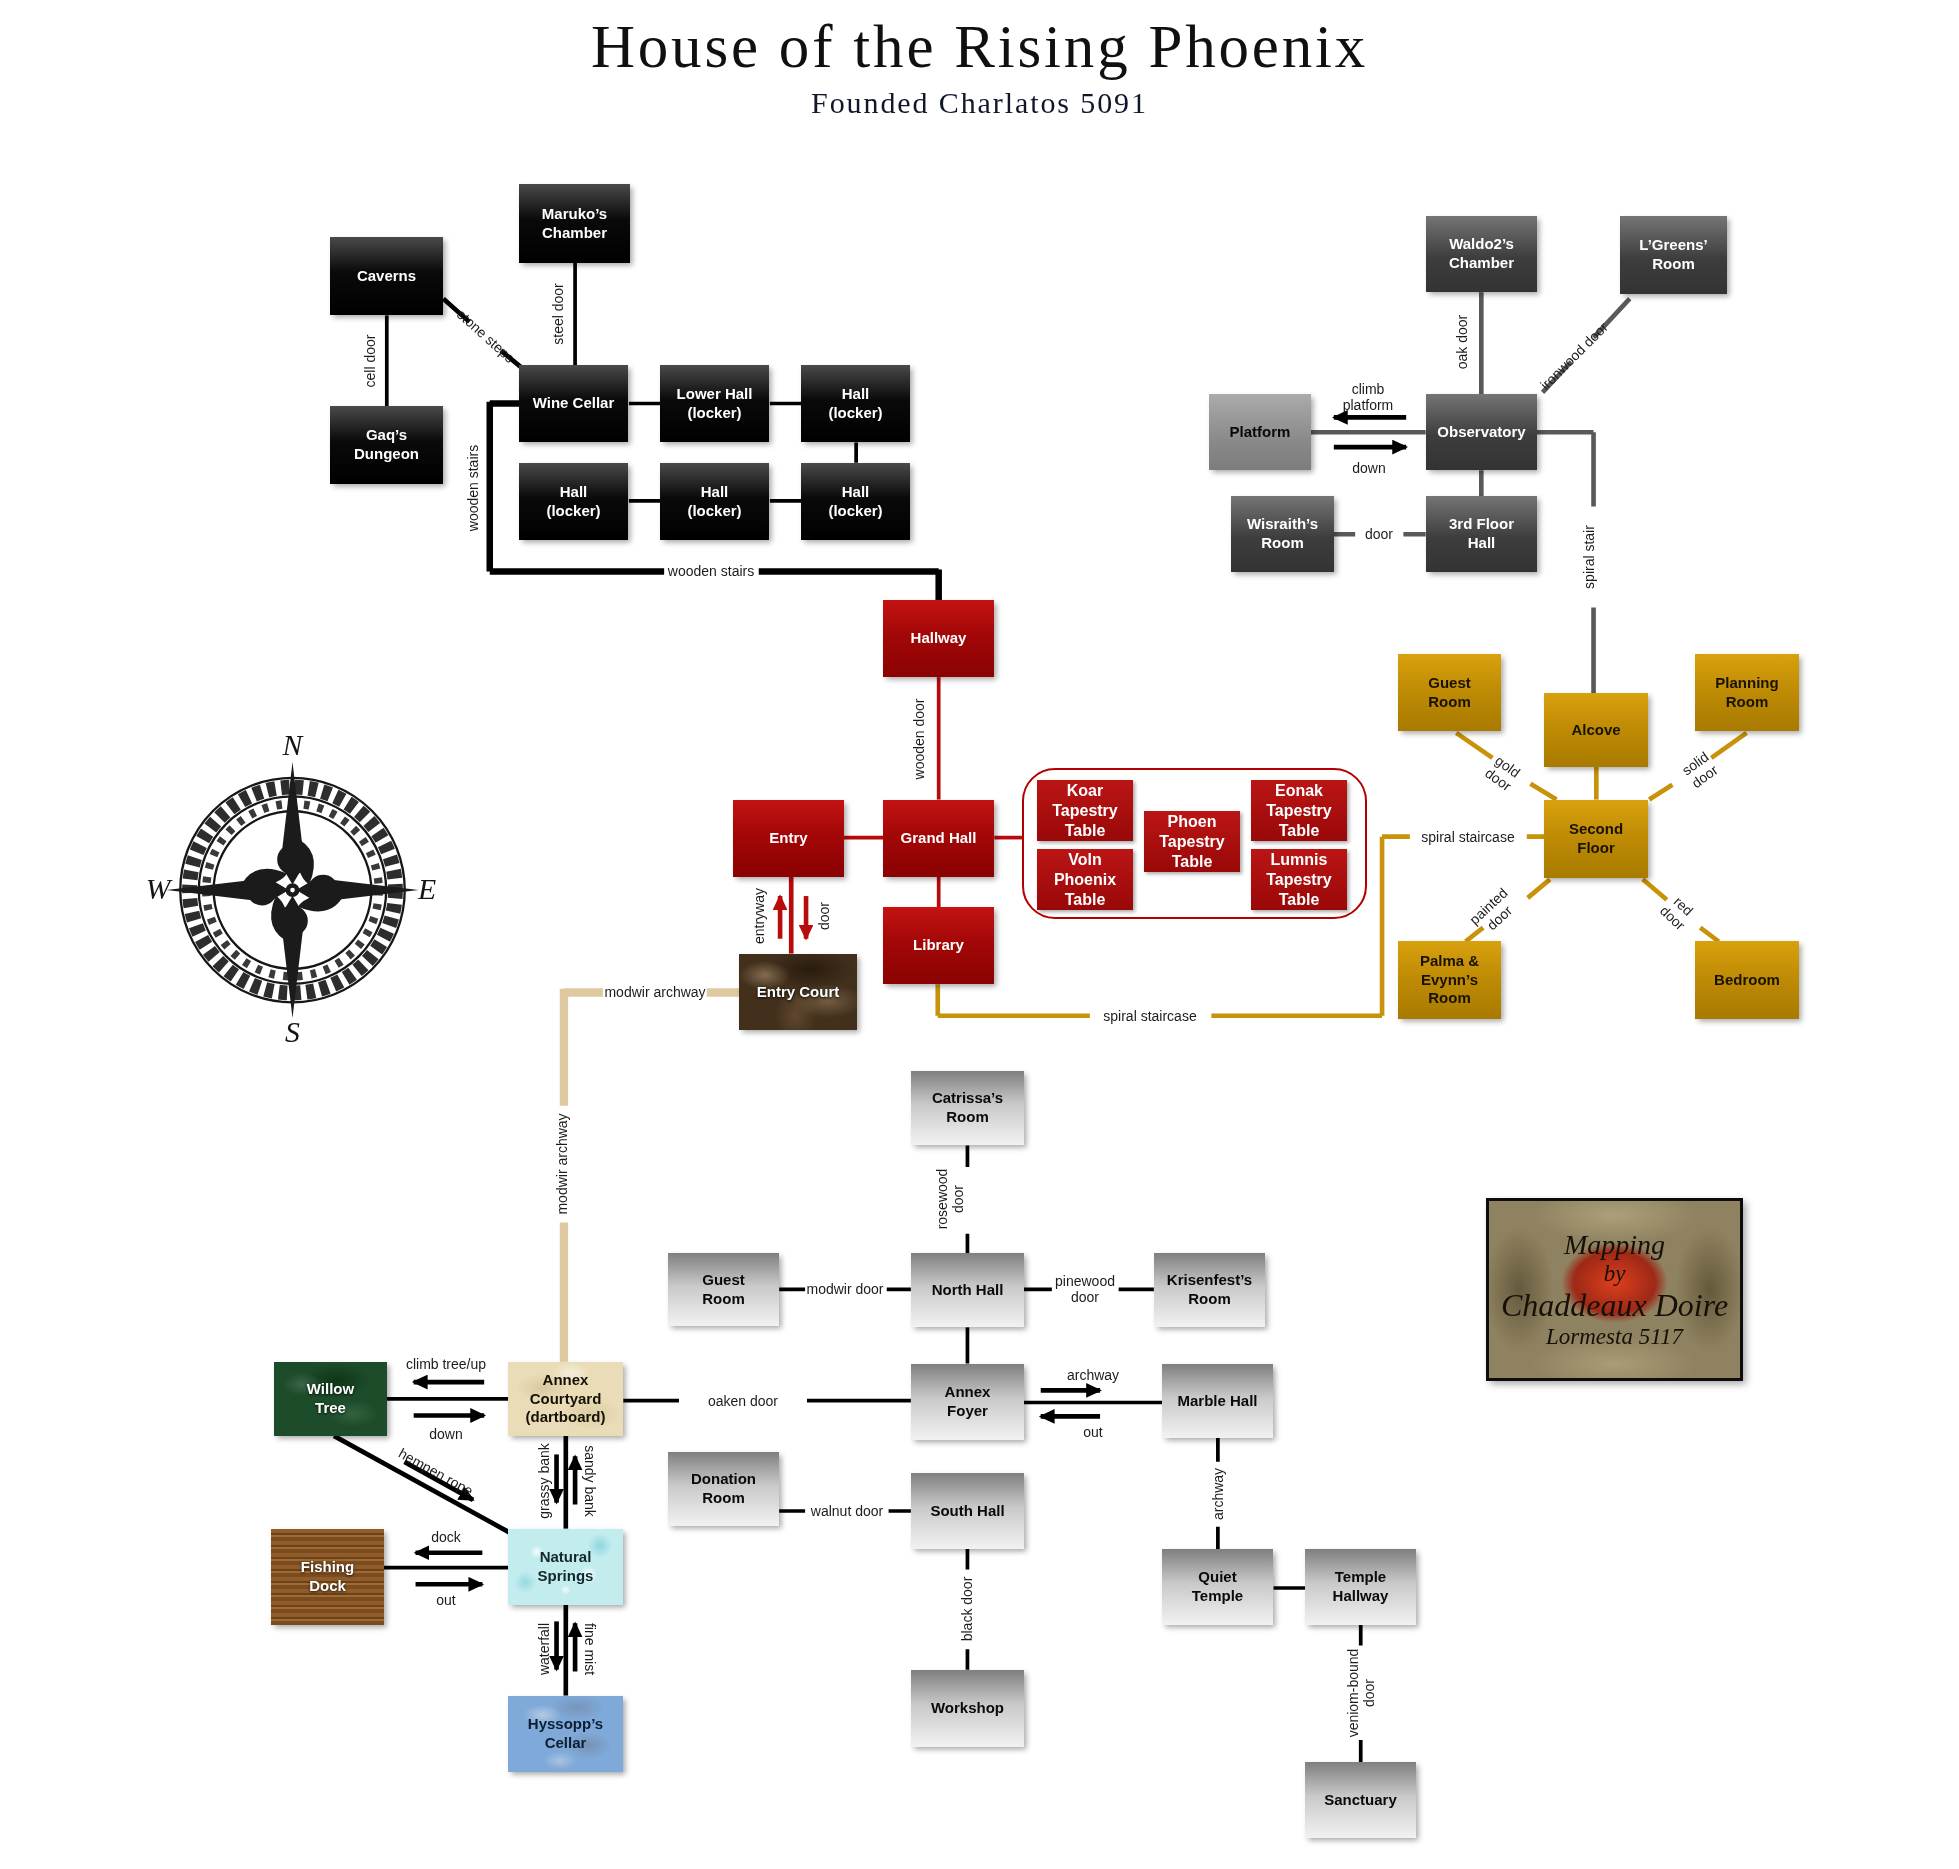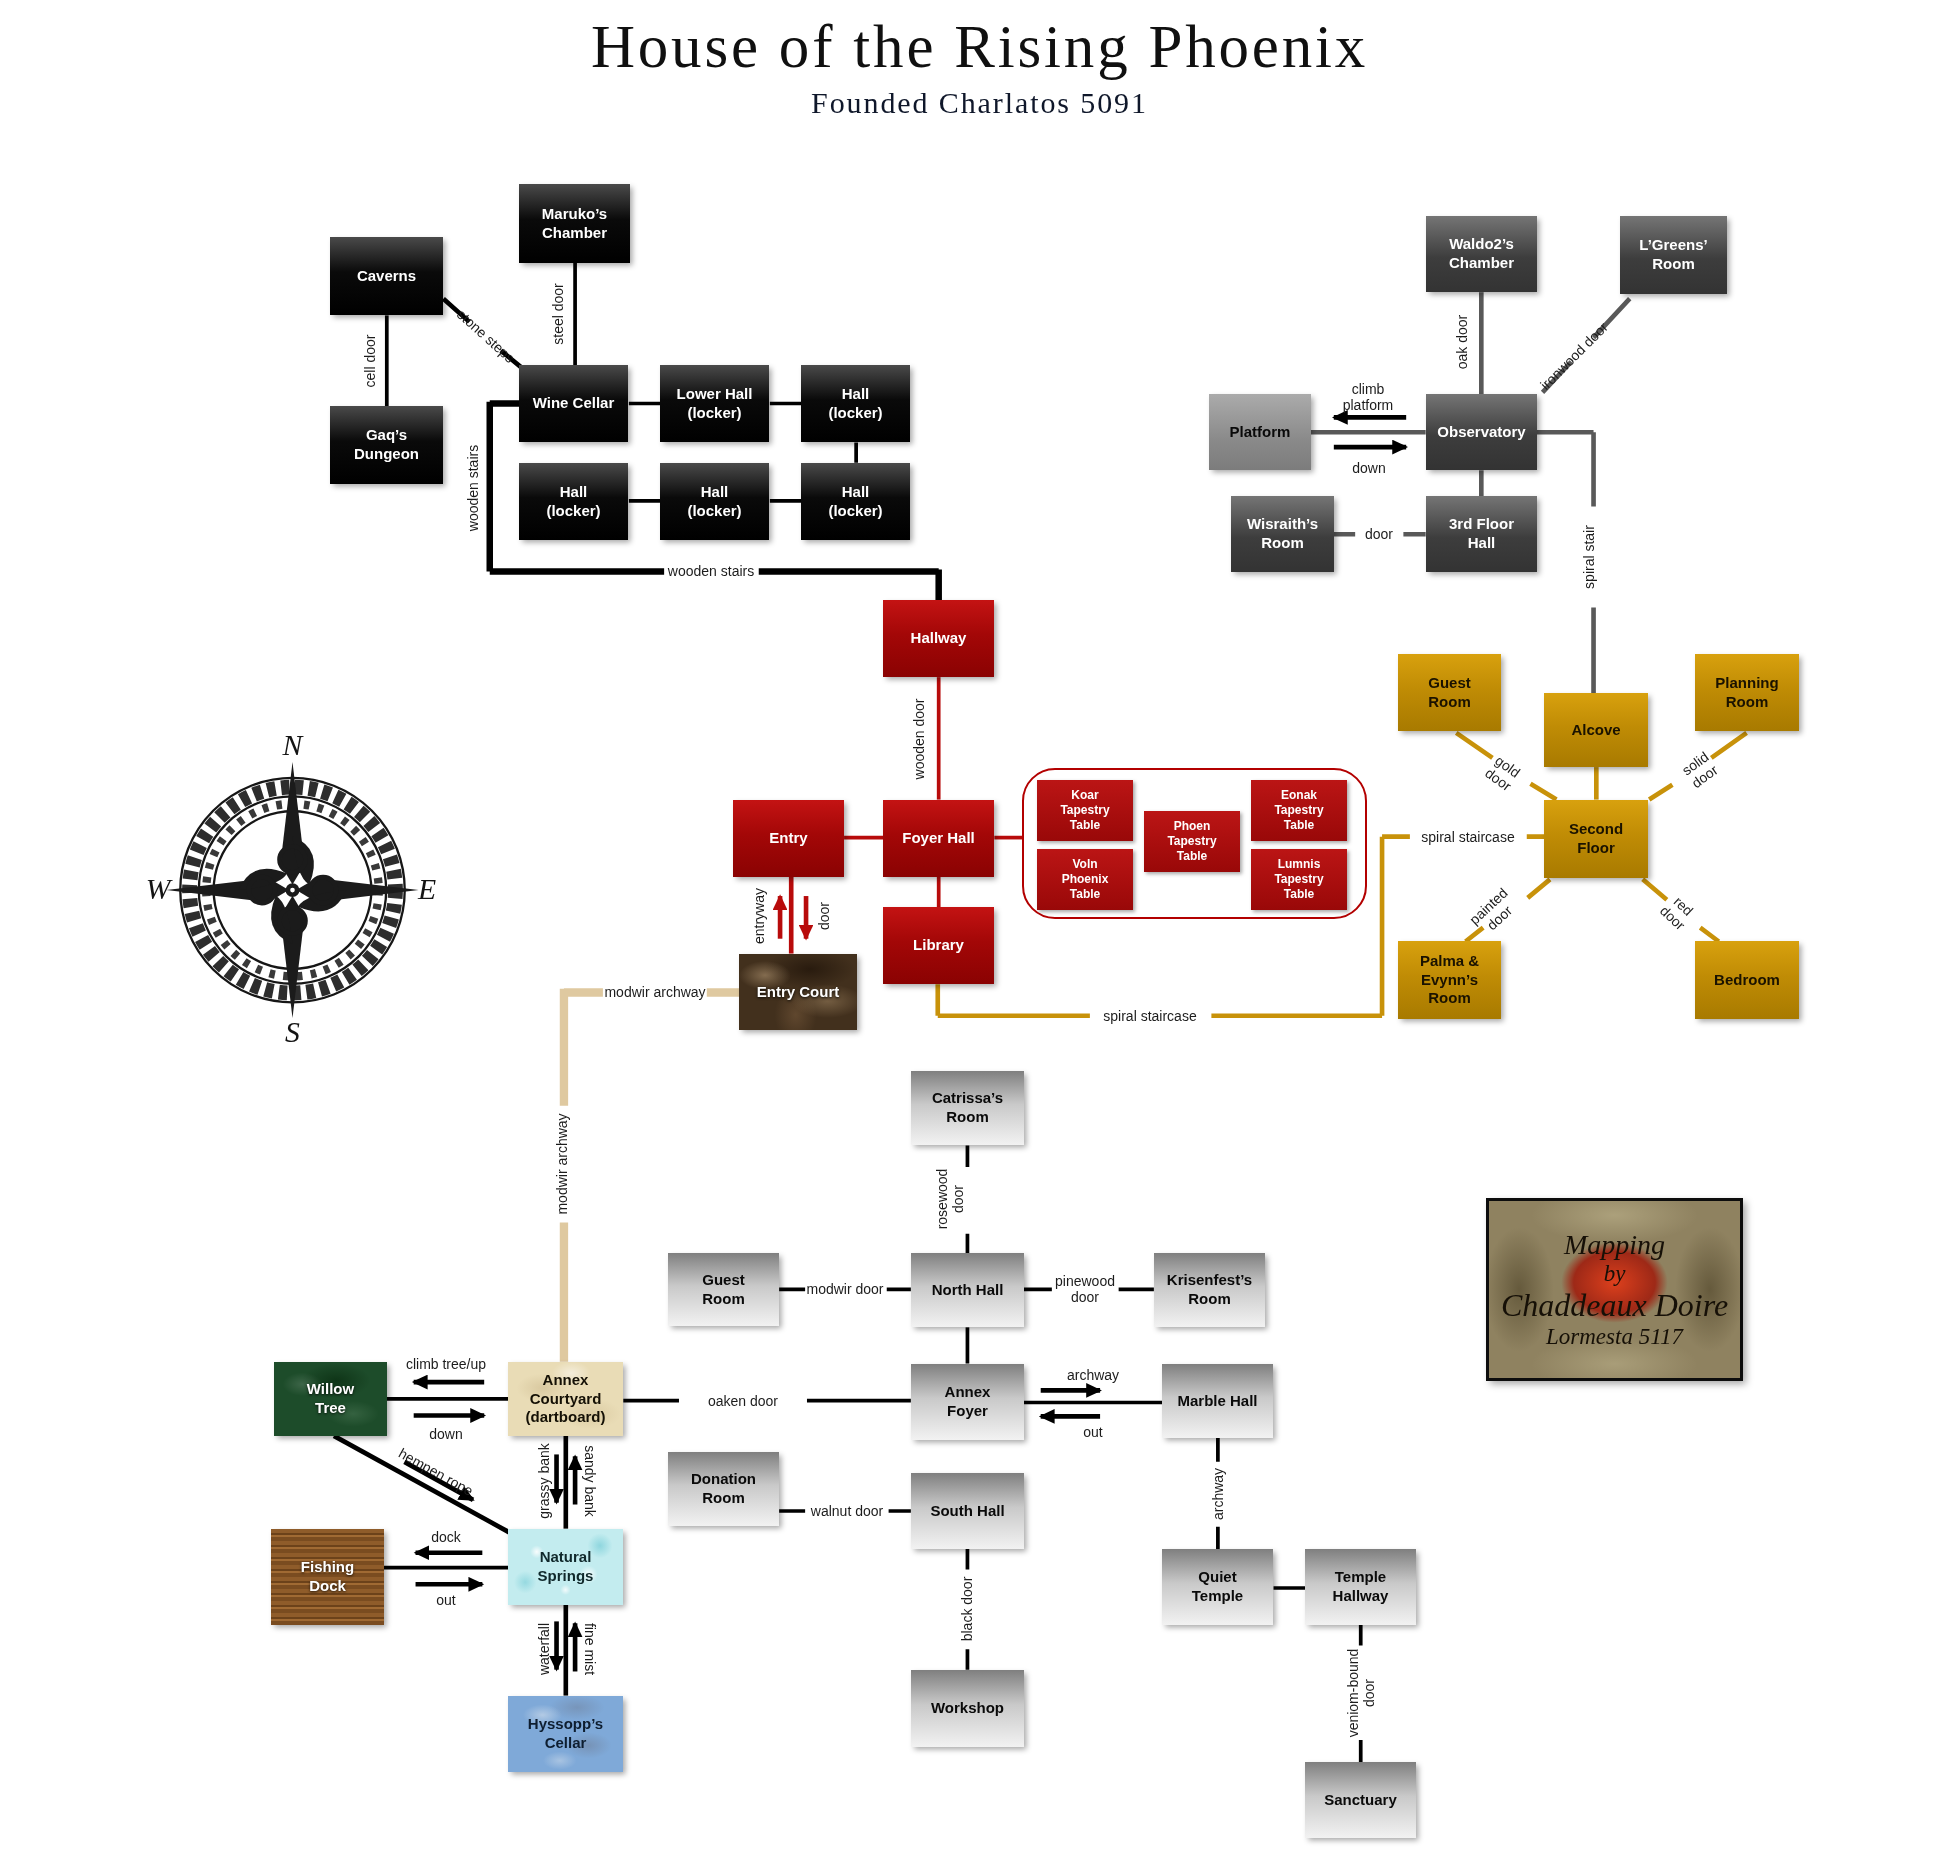--- a/index.html
+++ b/index.html
@@ -10,21 +10,21 @@
   .title-main{font-family:"Liberation Serif",serif;font-size:61px;color:#101010;letter-spacing:2.8px;line-height:1.1;}
   .title-sub{font-family:"Liberation Serif",serif;font-size:30px;color:#0f172a;letter-spacing:1.9px;margin-top:5.6px;}
   
   .room{position:absolute;display:flex;align-items:center;justify-content:center;text-align:center;
         font-weight:bold;font-size:15px;line-height:1.25;white-space:pre-line;
         box-shadow:2.8px 2.8px 5.6px rgba(0,0,0,.35);}
   .r-black{background:linear-gradient(to bottom,#4a4a4a 0%,#0a0a0a 45%,#000 100%);color:#fff;}
   .r-dark{background:linear-gradient(to bottom,#757575 0%,#3d3d3d 55%,#333 100%);color:#fff;}
   .r-platform{background:linear-gradient(to bottom,#ababab 0%,#8a8a8a 60%,#7c7c7c 100%);color:#0a0a0a;}
   .r-red{background:linear-gradient(to bottom,#c41313 0%,#a30707 45%,#8a0202 100%);color:#fff;}
-  .r-table{background:linear-gradient(to bottom,#bb1515 0%,#990808 100%);color:#fff;font-size:12px;box-shadow:1.9px 1.9px 3.7px rgba(0,0,0,.35);}
+  .r-table{background:linear-gradient(to bottom,#bb1515 0%,#990808 100%);color:#fff;font-size:16px;box-shadow:1.9px 1.9px 3.7px rgba(0,0,0,.35);}
   .r-gold{background:linear-gradient(to bottom,#d8a10e 0%,#c08c05 45%,#a87a00 100%);color:#1a1200;}
   .r-ground{background:linear-gradient(to bottom,#7f7f7f 0%,#c9c9c9 45%,#f2f2f2 100%);color:#0a0a0a;}
   .r-marble{background-color:#42301d;
     background-image:radial-gradient(ellipse 37px 20.4px at 22% 28%,rgba(210,180,140,.45),transparent 70%),
     radial-gradient(ellipse 51px 24px at 75% 62%,rgba(190,160,120,.4),transparent 70%),
     radial-gradient(ellipse 28px 37px at 48% 80%,rgba(120,90,60,.55),transparent 75%),
     radial-gradient(ellipse 65px 28px at 60% 20%,rgba(30,18,8,.7),transparent 70%);
     color:#fff;text-shadow:0 0.9px 2.8px rgba(0,0,0,.9);}
   .r-green{background-color:#1d4c2a;
     background-image:radial-gradient(ellipse 28px 16.7px at 25% 30%,rgba(255,255,255,.14),transparent 70%),
@@ -216,21 +216,21 @@
 (locker)</div>
   <div class="room r-black" style="left:519px;top:463px;width:109px;height:77px">Hall
 (locker)</div>
   <div class="room r-black" style="left:660px;top:463px;width:109px;height:77px">Hall
 (locker)</div>
   <div class="room r-black" style="left:801px;top:463px;width:109px;height:77px">Hall
 (locker)</div>
 
   <div class="room r-red" style="left:883px;top:600px;width:111px;height:77px">Hallway</div>
   <div class="room r-red" style="left:733px;top:800px;width:111px;height:77px">Entry</div>
-  <div class="room r-red" style="left:883px;top:800px;width:111px;height:77px">Foyer Hall</div>
+  <div class="room r-red" style="left:883px;top:800px;width:111px;height:77px">Grand Hall</div>
   <div class="room r-red" style="left:883px;top:907px;width:111px;height:77px">Library</div>
   <div class="room r-marble" style="left:739px;top:954px;width:118px;height:76px">Entry Court</div>
 
   <div class="tap-wrap" style="left:1022px;top:768px;width:341px;height:147px"></div>
   <div class="room r-table" style="left:1037px;top:780px;width:96px;height:61px">Koar
 Tapestry
 Table</div>
   <div class="room r-table" style="left:1037px;top:849px;width:96px;height:61px">Voln
 Phoenix
 Table</div>

